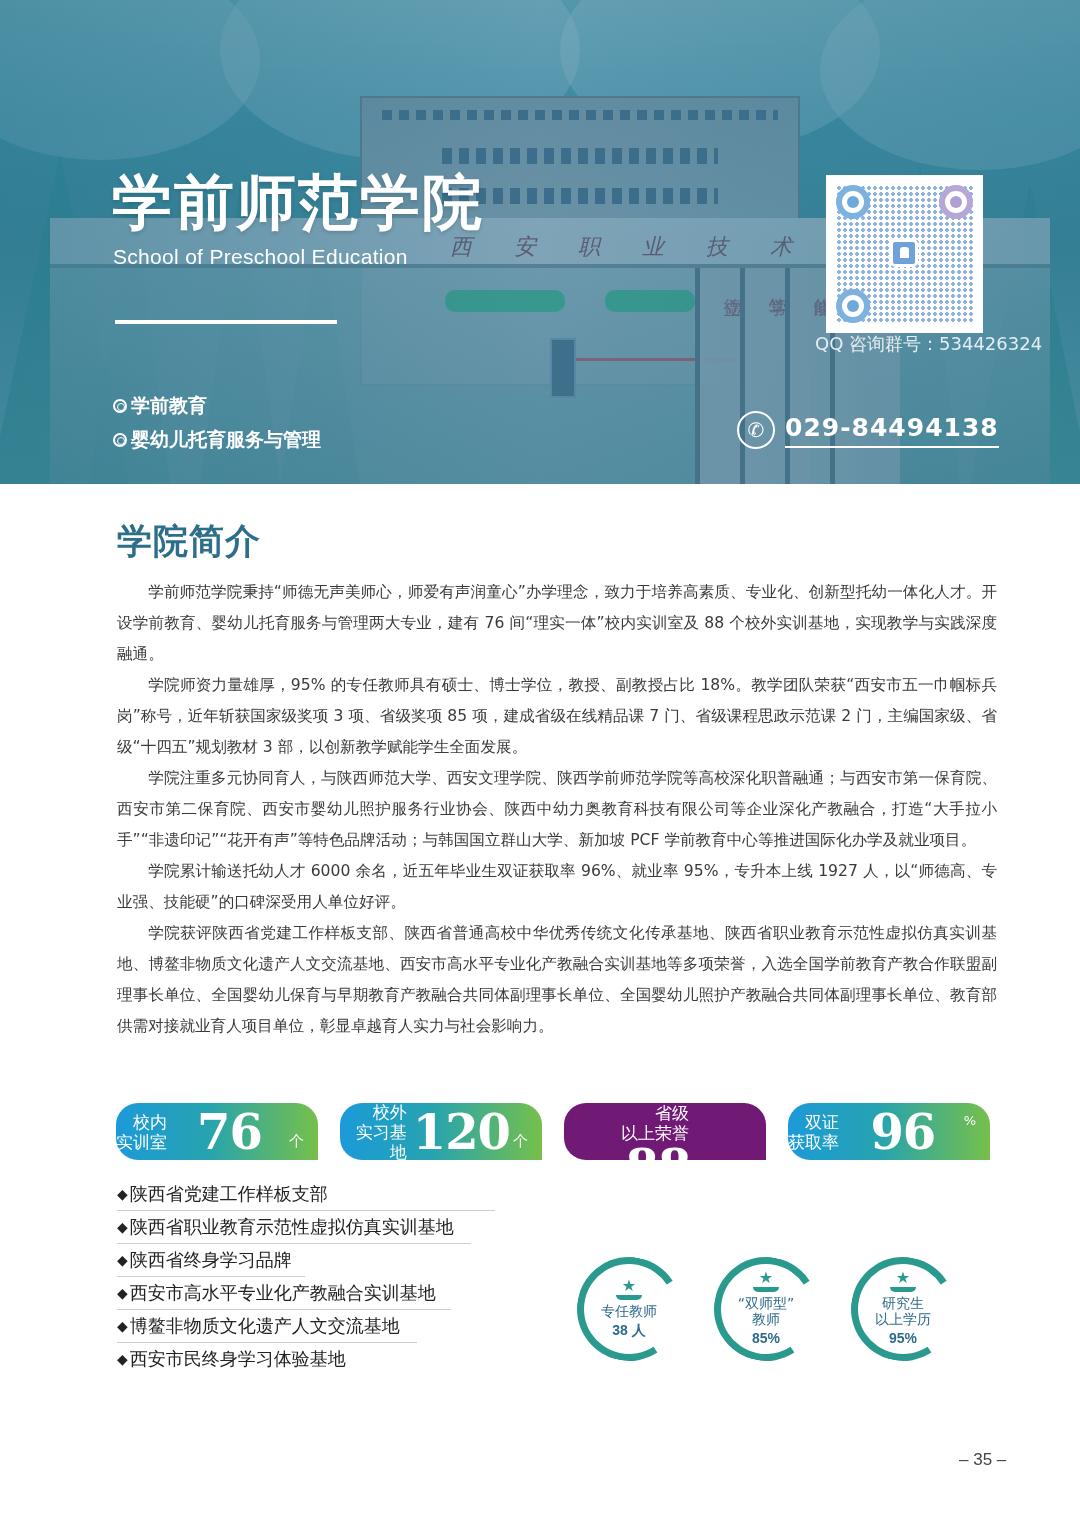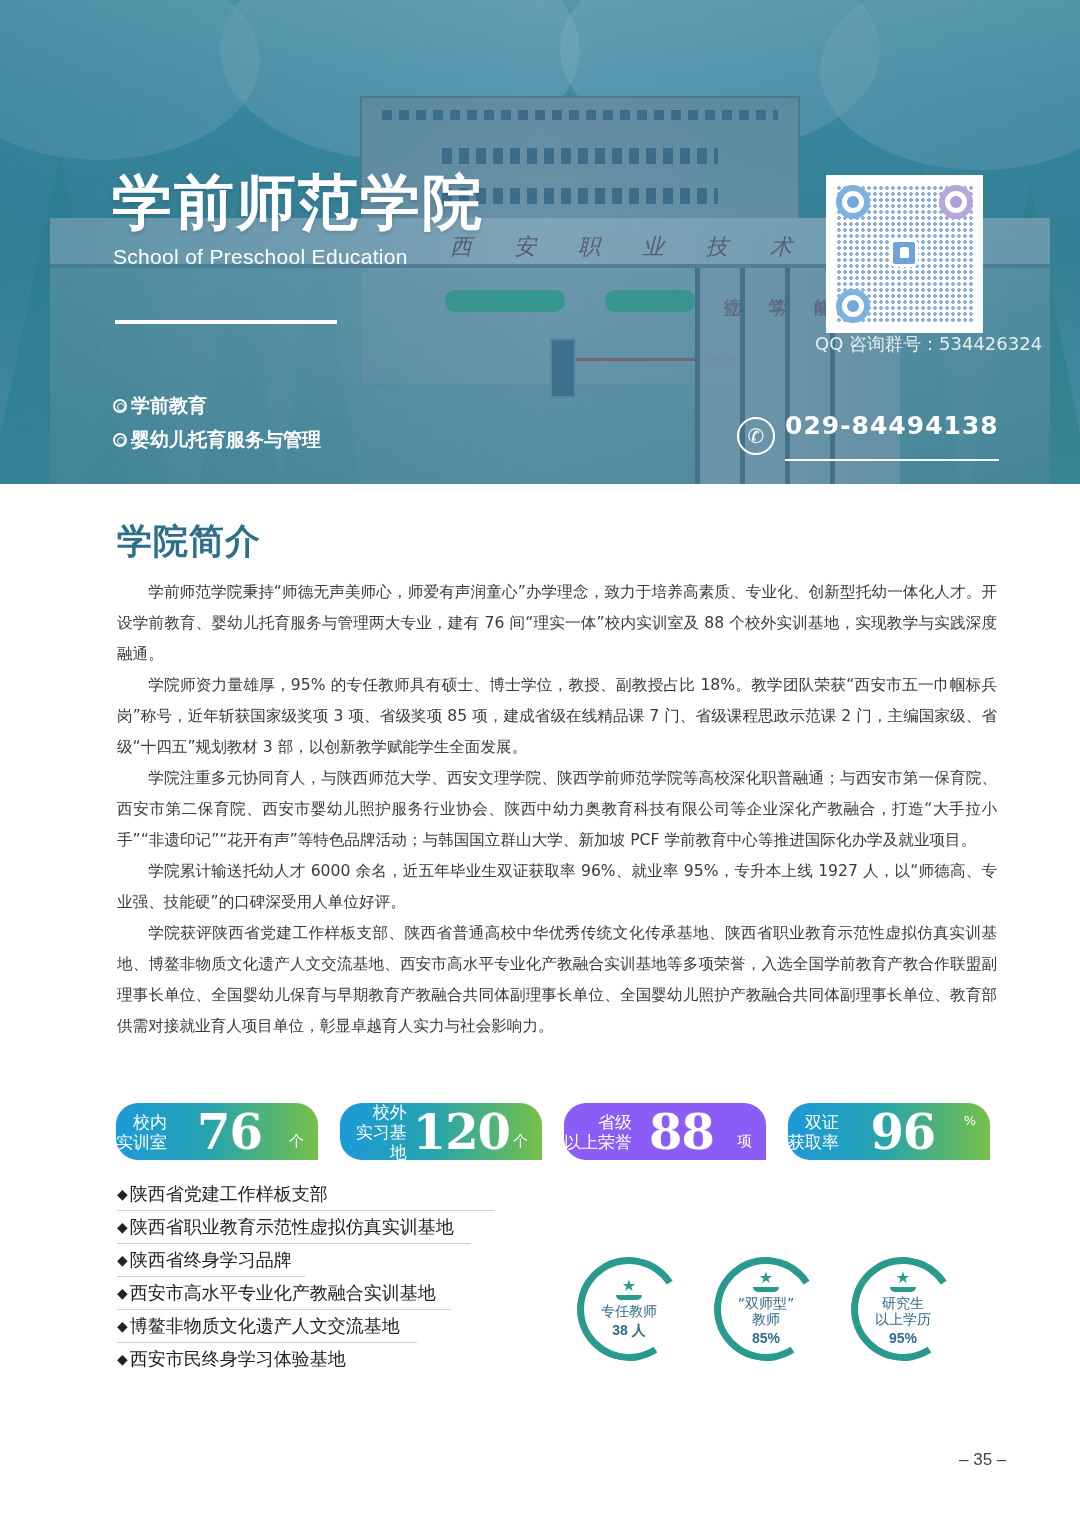--- a/index.html
+++ b/index.html
@@ -46,32 +46,32 @@
   .qr-finder { position: absolute; width: 34px; height: 34px; border-radius: 50%; background: #ffffff; border: 6px solid #7eb2de; }
   .qr-finder::after { content: ""; position: absolute; left: 5px; top: 5px; width: 12px; height: 12px; border-radius: 50%; background: #6fa9dc; }
   .qr-finder.purple { border-color: #b7a7d8; }
   .qr-finder.purple::after { background: #b09fd4; }
   .qr-logo { position: absolute; left: 64px; top: 64px; width: 28px; height: 28px; border-radius: 5px; background: #6fa2d8; border: 3px solid #fff; }
   .qr-logo::after { content: ""; position: absolute; left: 7px; top: 5px; width: 9px; height: 11px; background: #fff; border-radius: 3px 3px 0 0; }
   .qq { position: absolute; left: 815px; top: 332px; font-size: 18px; color: #e4eef2; }
 
   .phone { position: absolute; left: 737px; top: 411px; display: flex; align-items: center; }
   .phone-icon { width: 38px; height: 38px; border: 2px solid #fff; border-radius: 50%; display: flex; align-items: center; justify-content: center; color: #fff; font-size: 20px; }
-  .phone-num { margin-left: 10px; font-size: 25px; font-weight: bold; color: #ffffff; letter-spacing: 1px; border-bottom: 2px solid #fff; padding-bottom: 19px; font-family: "DejaVu Sans", sans-serif; }
+  .phone-num { margin-left: 10px; font-size: 25px; font-weight: bold; color: #ffffff; letter-spacing: 1px; border-bottom: 2px solid #fff; padding-bottom: 4px; font-family: "DejaVu Sans", sans-serif; }
 
   
   .section-title { position: absolute; left: 117px; top: 518px; font-size: 35px; font-weight: bold; color: #2d6f8a; letter-spacing: 1px; }
   .intro { position: absolute; left: 117px; top: 577px; width: 880px; font-size: 15.6px; line-height: 31px; color: #3a3a3a; text-align: justify; }
   .intro p { text-indent: 2em; }
 
   
   .pills { position: absolute; left: 116px; top: 1103px; width: 876px; height: 57px; }
   .pill { position: absolute; top: 0; width: 202px; height: 57px; border-radius: 22px 22px 0 22px; display: flex; align-items: center; justify-content: space-between; padding-right: 14px; color: #fff; }
   .pill.grad { background: linear-gradient(90deg, #1c9ad8 0%, #26a3b0 45%, #76c04a 100%); }
-  .pill.teal { background: #8b5cf6; }
+  .pill.teal { background: #701a75; flex-direction: column; }
   .pill .lbl { text-align: right; font-size: 17px; line-height: 20px; margin-right: 6px; }
   .pill .num { font-family: "DejaVu Serif", serif; font-weight: bold; font-size: 48px; line-height: 1; letter-spacing: -1px; }
   .pill .unit { font-size: 15px; margin-left: 3px; align-self: flex-end; margin-bottom: 9px; }
   .pill .unit.sup { align-self: flex-start; margin-top: 10px; margin-bottom: 0; font-size: 13px; }
 
   
   .honors { position: absolute; left: 117px; top: 1178px; }
   .honor { font-size: 18px; color: #222; height: 33px; line-height: 32px; border-bottom: 1px solid #cfcfcf; white-space: nowrap; }
   .honor:last-child { border-bottom: none; }
   .honor .dia { font-size: 14px; margin-right: 2px; vertical-align: 1px; }

